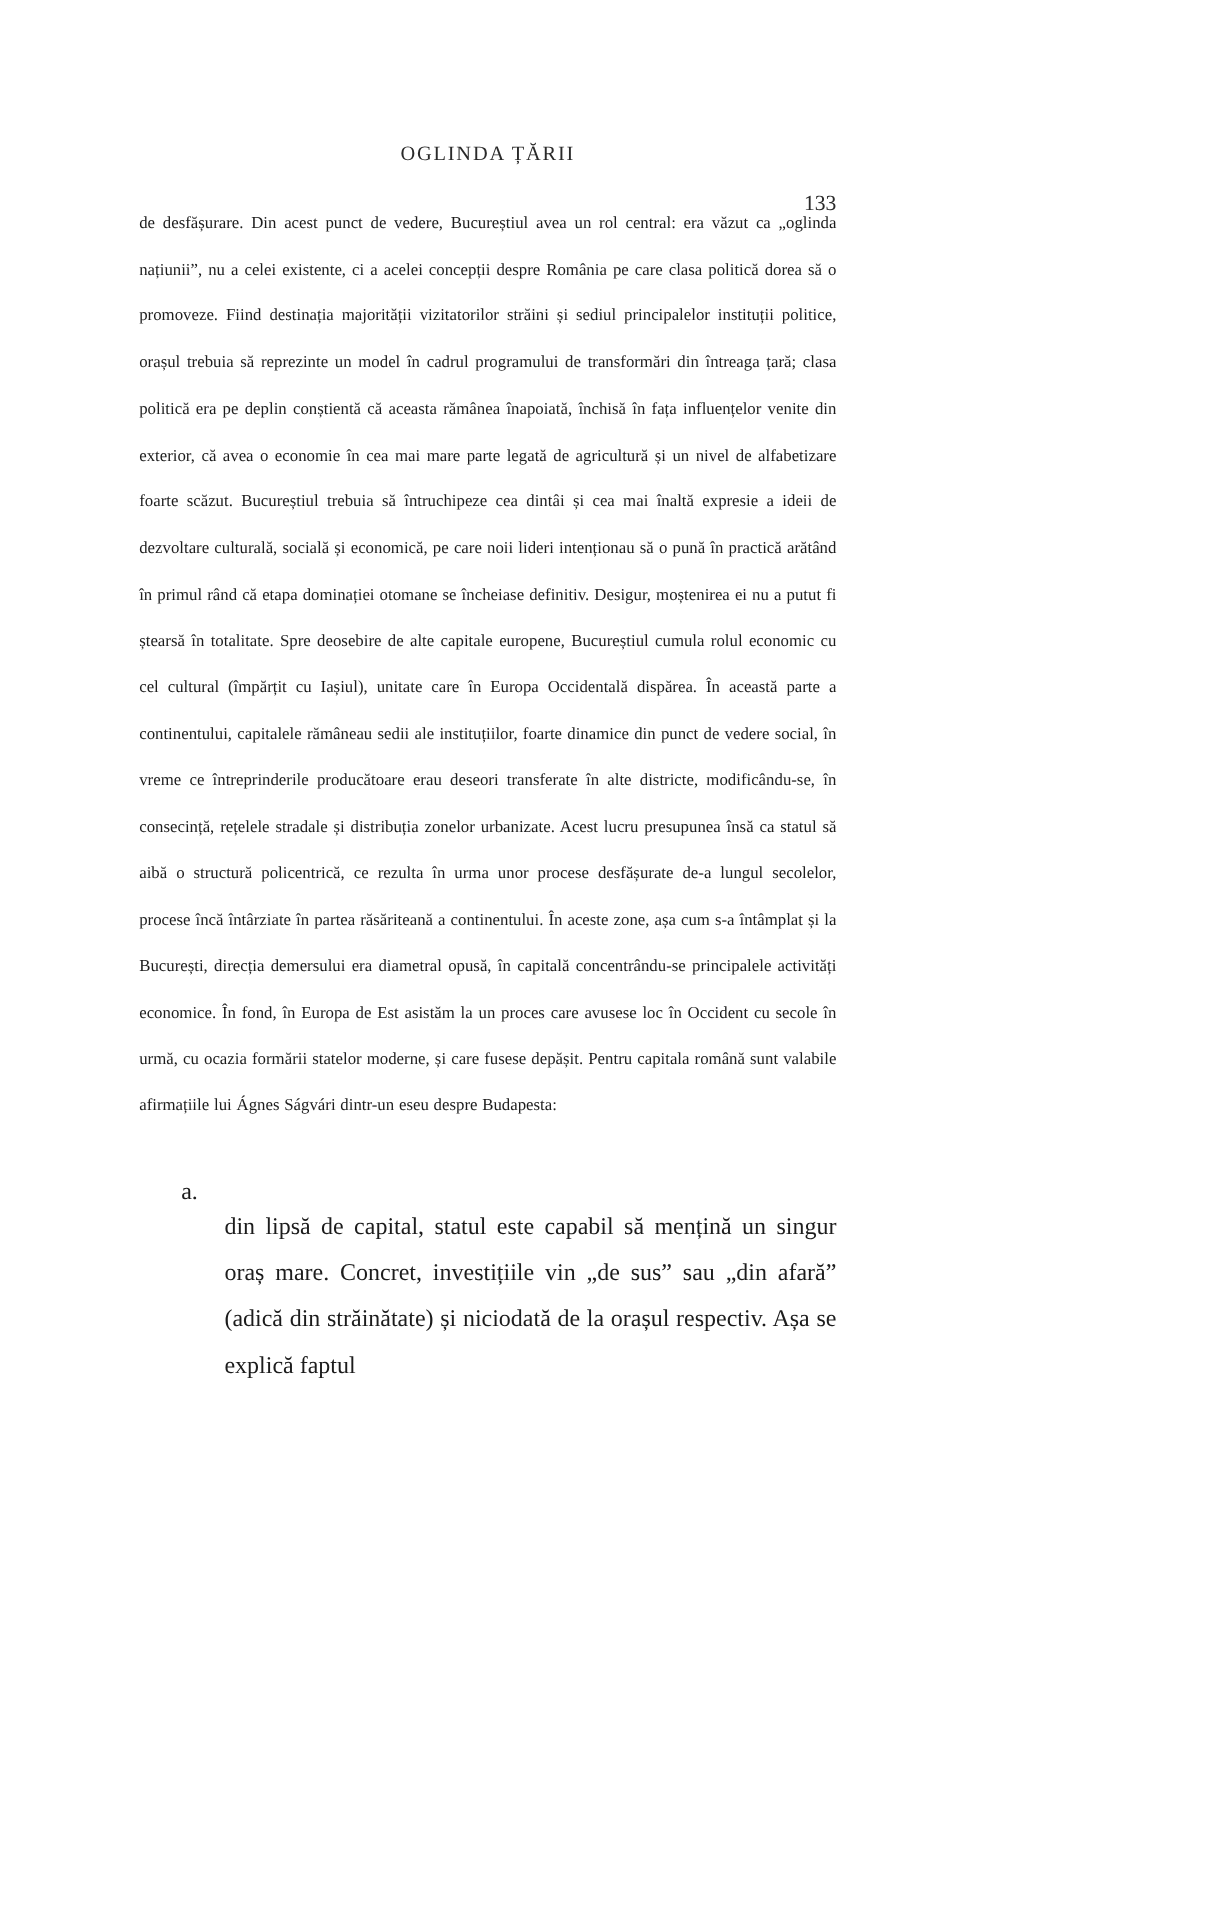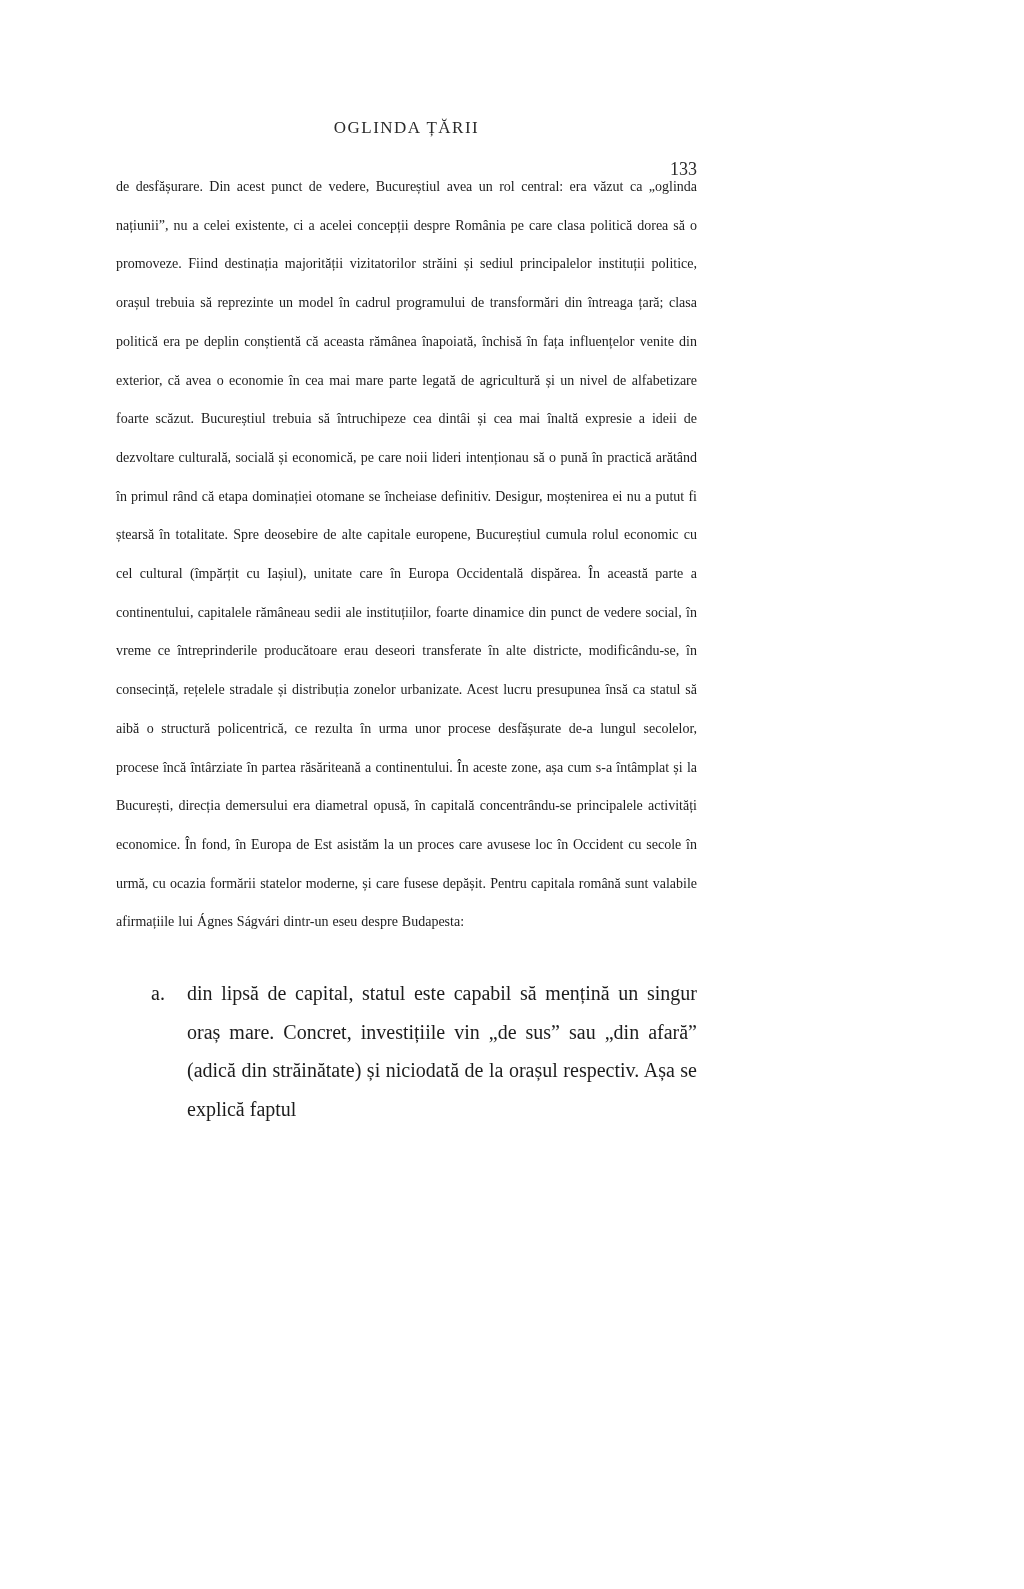--- a/index.html
+++ b/index.html
@@ -58,20 +58,21 @@
     font-size: 20px;
     line-height: 38.7px;
   }
   .quote-text {
     flex: 1;
     font-size: 20px;
     line-height: 38.7px;
     text-align: justify;
     text-justify: inter-word;
     hyphens: auto;
+    margin-top: 29px;
     -webkit-hyphens: auto;
   }
 </style>
 </head>
 <body>
 
 <div class="page">
 
   <div class="header">
     <span class="running-title">OGLINDA ȚĂRII</span>

